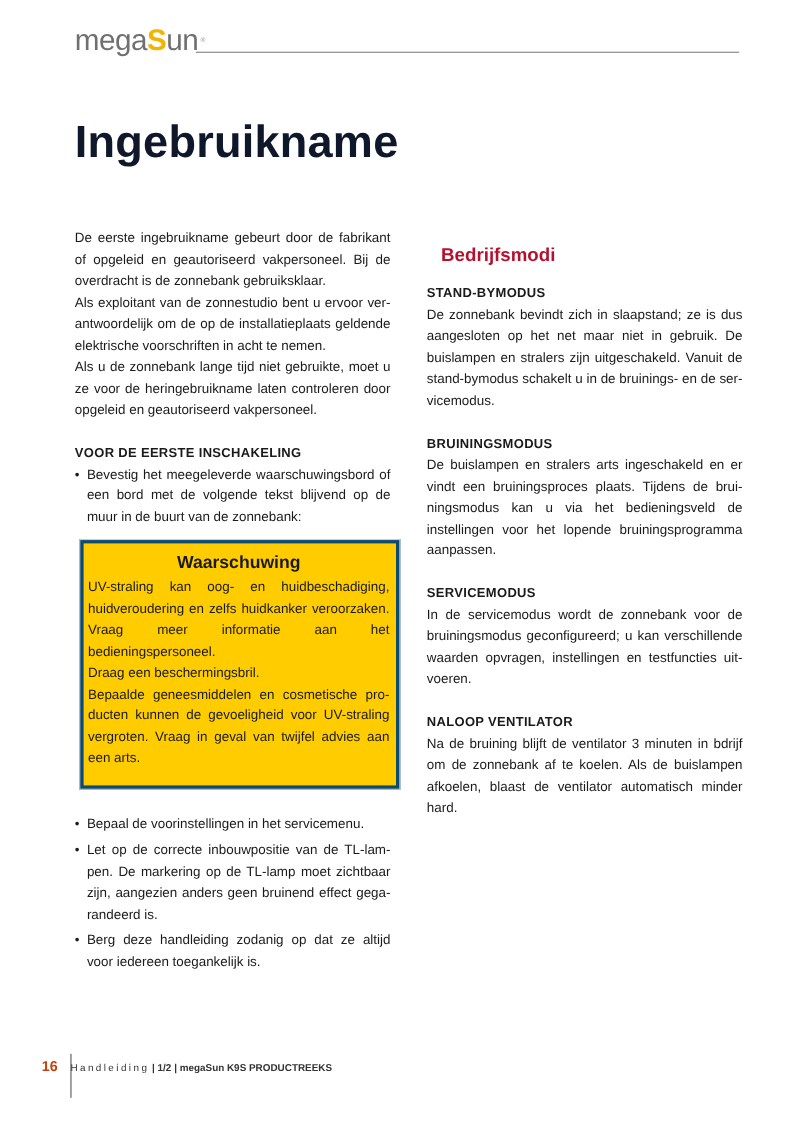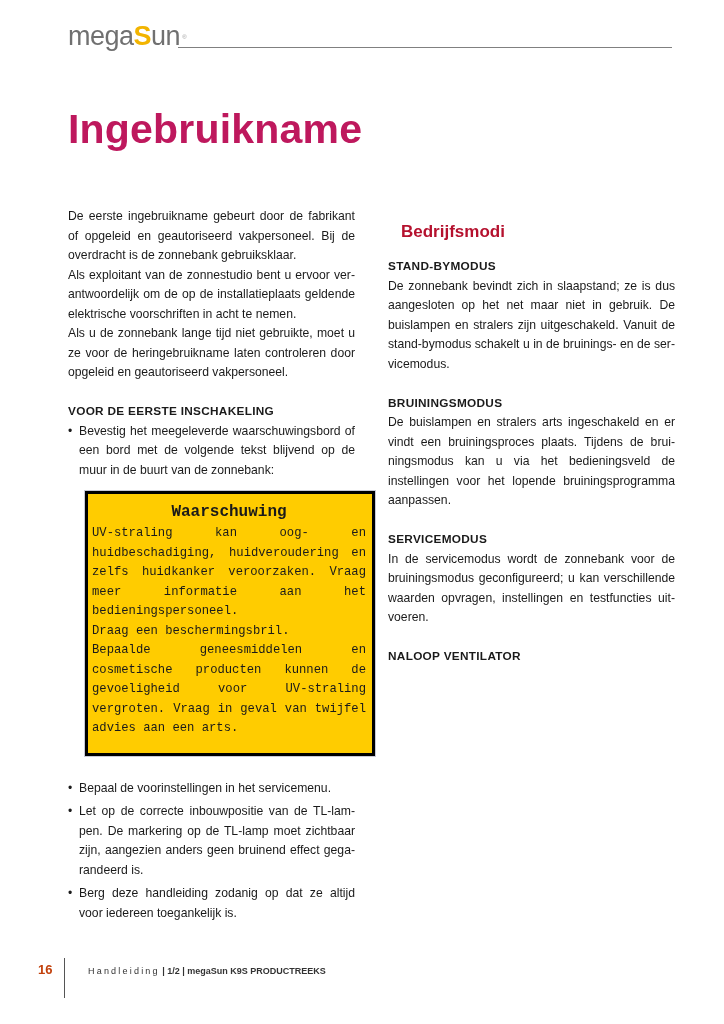--- a/index.html
+++ b/index.html
@@ -8,44 +8,43 @@
       font-family: "Liberation Sans", sans-serif; color: #1a1a1a;
     }
     .logo {
       position: absolute; left: 68px; top: 20px; font-size: 27px; letter-spacing: -0.5px;
       color: #707070; font-family: "Liberation Sans", sans-serif; line-height: 32px; text-align: right;
     }
     .logo .s { color: #f2b400; font-weight: bold; }
     .logo .reg { position: absolute; right: -6px; top: 1px; font-size: 6px; color: #999; }
     .header-rule { position: absolute; left: 178px; top: 47px; width: 494px; height: 1px; background: #808080; }
     .page-title {
-      position: absolute; left: 68px; top: 104px; font-size: 41px; font-weight: bold; color: #be185d;
+      position: absolute; left: 68px; top: 104px; font-size: 41px; font-weight: bold; color: #0f172a;
       letter-spacing: 0.2px; line-height: 50px;
     }
     .col { position: absolute; width: 287px; font-size: 12.2px; line-height: 19.5px; }
     .col-left { left: 68px; top: 207px; }
     .col-right { left: 388px; top: 207px; }
     p { margin: 0; text-align: justify; }
     .subhead { font-weight: bold; font-size: 11.8px; letter-spacing: 0.3px; margin: 0; line-height: 19.5px; }
     .gap { height: 19.5px; }
     ul.bullets { list-style: none; margin: 0; padding: 0; }
     ul.bullets li { position: relative; padding-left: 11px; text-align: justify; }
     ul.bullets li .dot { position: absolute; left: 0; top: 0; }
     .warn-outer {
-      margin-top: 10px; width: 284px; border: 1px solid #c9cad6; padding: 3px; background: #000000; box-sizing: content-box;
-      margin-left: 16px;
-      font-family: Liberation Mono, monospace;
+      margin-top: 10px; width: 284px; border: 1px solid #c9cad6; padding: 3px; background: #0c4a6e; box-sizing: content-box;
+      margin-left: 4px;
     }
     .warn-inner { background: #ffcc00; padding: 6px 6px 14px 4px; }
     .warn-title { text-align: center; font-weight: bold; font-size: 16px; line-height: 24px; margin-bottom: 0px; }
     .warn-inner p { line-height: 19.5px; }
     .section-title { color: #b5112e; font-size: 17px; font-weight: bold; line-height: 24px; margin-bottom: 0px; }
     .footer-num { position: absolute; left: 38px; top: 962px; font-size: 13px; font-weight: bold; color: #c2410c; }
     .footer-line { position: absolute; left: 64px; top: 958px; width: 1px; height: 40px; background: #555; }
-    .footer-text { position: absolute; left: 88px; top: 966px; font-size: 9px; color: #333; }
+    .footer-text { position: absolute; left: 64px; top: 966px; font-size: 9px; color: #333; }
     .footer-text .spaced { letter-spacing: 2.2px; }
     .footer-text .bold { font-weight: bold; }
   </style>
 </head>
 <body>
 
 <div class="logo">
   <span>mega</span><span class="s">S</span><span>un</span>
   <span class="reg">®</span>
 </div>
@@ -100,19 +99,20 @@
 
   <h3 class="subhead">BRUININGSMODUS</h3>
   <p>De buislampen en stralers arts ingeschakeld en er vindt een bruiningsproces plaats. Tijdens de brui­ningsmodus kan u via het bedieningsveld de instellin­gen voor het lopende bruiningsprogramma aanpas­sen.</p>
   <div class="gap"></div>
 
   <h3 class="subhead">SERVICEMODUS</h3>
   <p>In de servicemodus wordt de zonnebank voor de bruiningsmodus geconfigureerd; u kan verschillende waarden opvragen, instellingen en testfuncties uit­voeren.</p>
   <div class="gap"></div>
 
   <h3 class="subhead">NALOOP VENTILATOR</h3>
+  <p>Na de bruining blijft de ventilator 3 minuten in bdrijf om de zonnebank af te koelen. Als de buislampen afkoelen, blaast de ventilator automatisch minder hard.</p>
 </div>
 
 <div class="footer-num">16</div>
 <div class="footer-line"></div>
 <div class="footer-text">
   <span class="spaced">Handleiding</span><span class="bold"> | </span><span class="bold">1/2</span><span class="bold"> | </span><span class="bold">megaSun K9S PRODUCTREEKS</span>
 </div>
 
 </body></html>

